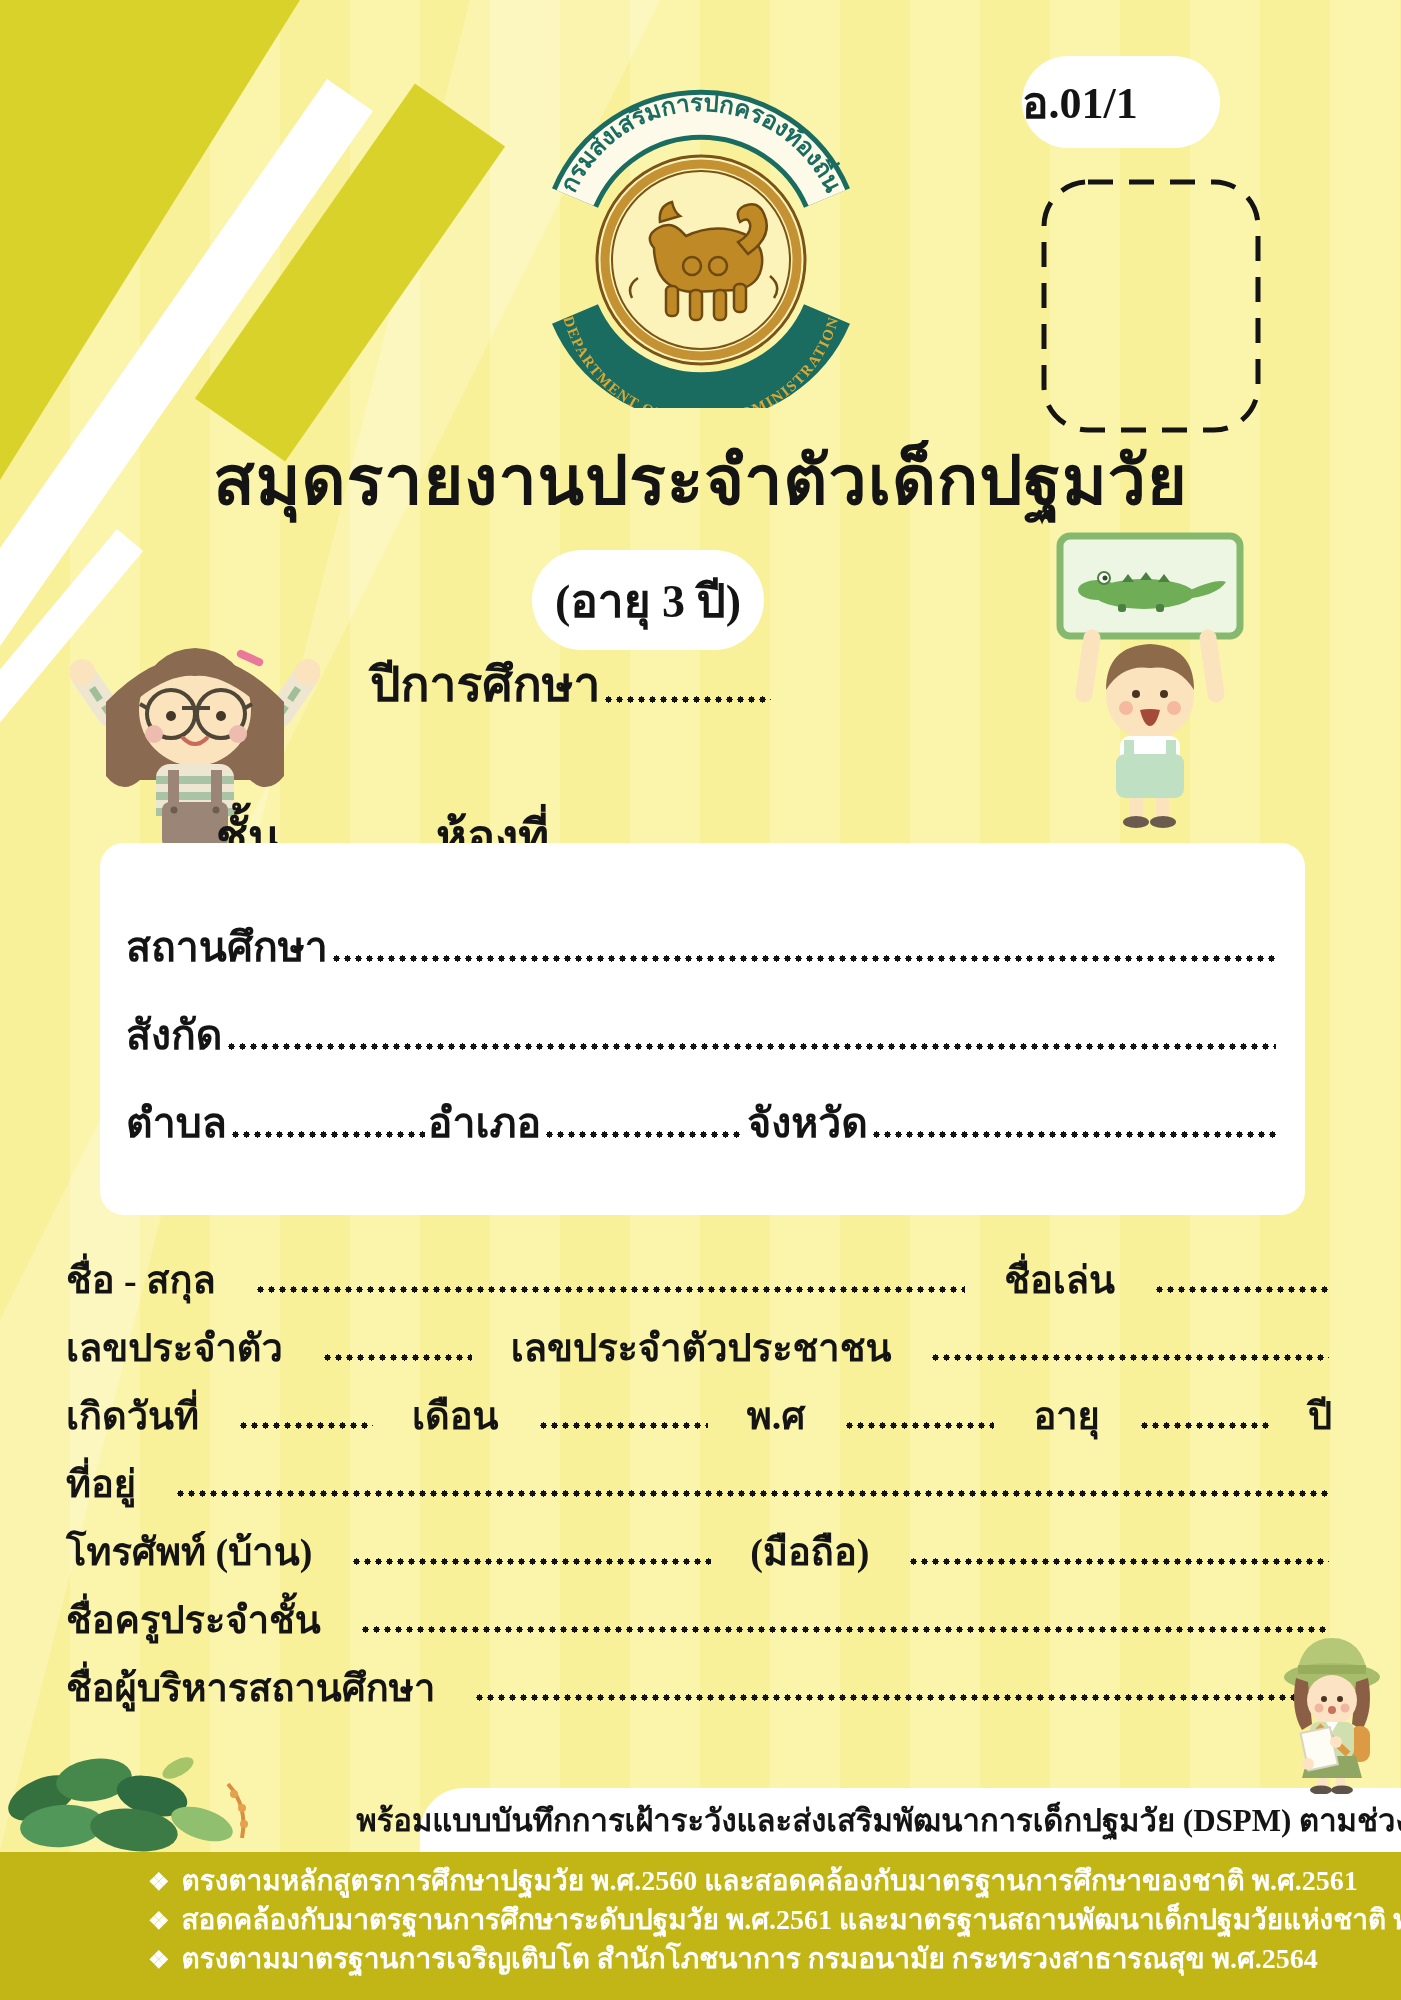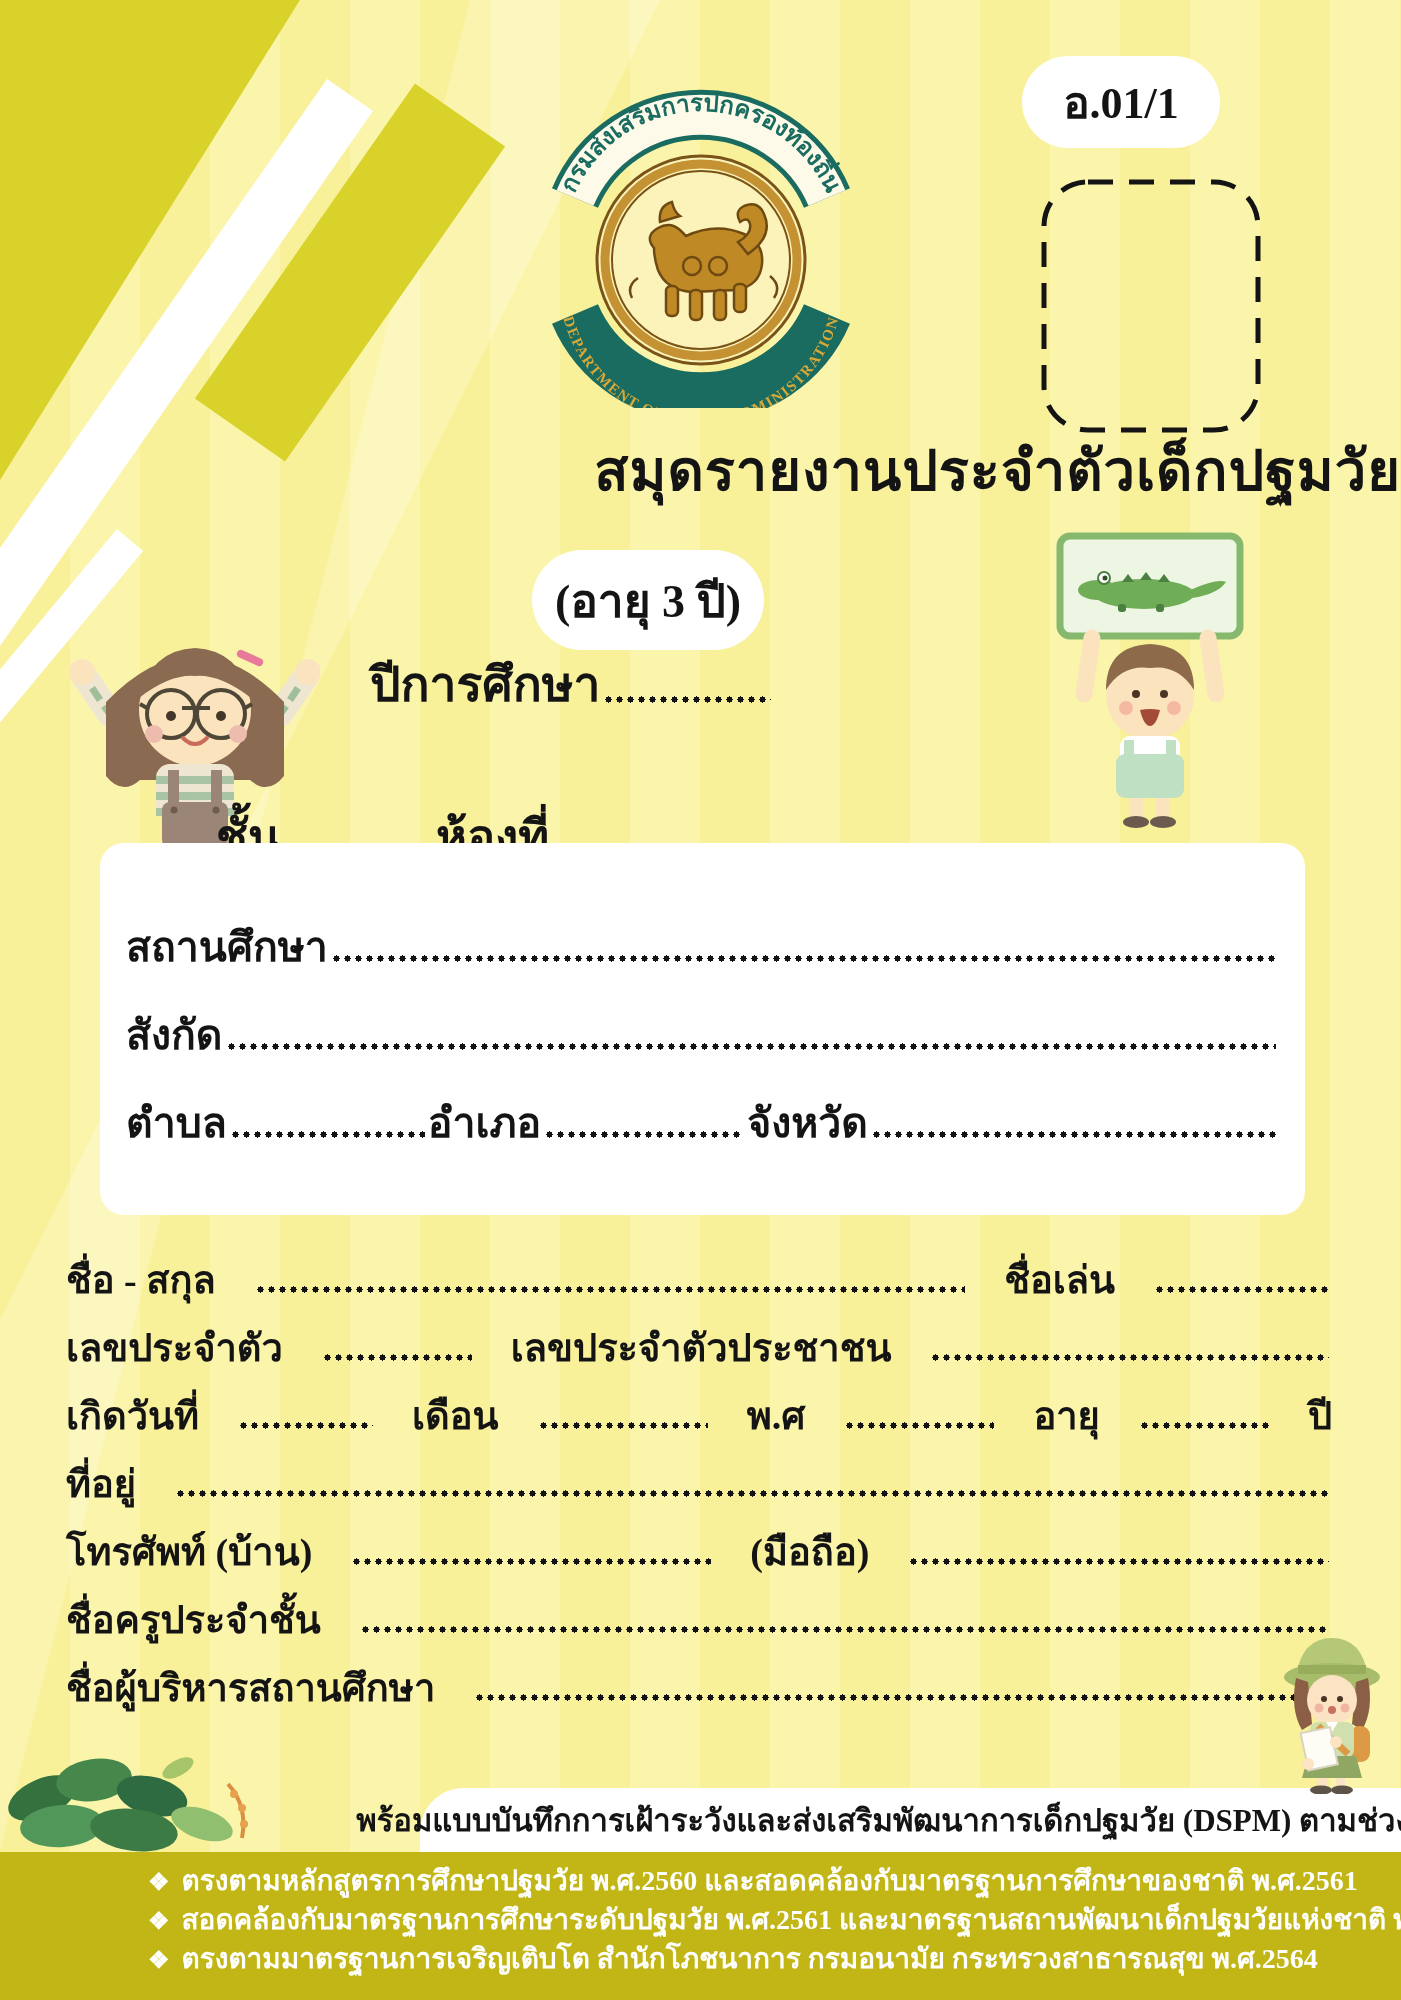--- a/index.html
+++ b/index.html
@@ -1,25 +1,25 @@
 <!DOCTYPE html>
 <html><head>
 <meta charset="utf-8">
 <style>
   html,body{margin:0;padding:0;}
   body{font-family:"Liberation Serif","DejaVu Serif",serif;color:#141414;}
   .page{position:relative;width:1401px;height:2000px;overflow:hidden;
     background:repeating-linear-gradient(90deg,#f9f199 0 70px,#fbf5ac 70px 140px);}
   .overlay-svg,.deco-svg{position:absolute;left:0;top:0;pointer-events:none;}
   .form-code{position:absolute;left:1022px;top:56px;width:198px;height:92px;background:#fff;
-    border-radius:46px;display:flex;align-items:center;justify-content:center;
+    border-radius:46px;display:flex;align-items:center;
     font-size:44px;font-weight:700;z-index:2;}
   .logo{position:absolute;left:542px;top:88px;width:318px;height:320px;z-index:2;}
   .photo-box{position:absolute;left:1040px;top:178px;width:222px;height:256px;z-index:2;}
-  .title{position:absolute;left:0;top:426px;width:100%;text-align:right;font-size:56px;
+  .title{position:absolute;left:0;top:426px;width:100%;text-align:center;font-size:68px;
     font-weight:700;letter-spacing:1px;z-index:2;}
   .age-pill{position:absolute;left:532px;top:550px;width:232px;height:100px;background:#fff;
     border-radius:52px;display:flex;align-items:center;justify-content:center;
     font-size:46px;font-weight:700;z-index:2;}
   .fline{display:flex;align-items:flex-end;font-weight:700;white-space:nowrap;z-index:2;}
   .fline span{line-height:1.12;}
   .dots{height:9px;margin:0 3px 8px 3px;
     background-image:radial-gradient(circle 3.1px at 50% 50%,#141414 97%,rgba(0,0,0,0) 100%);
     background-size:11px 9px;background-repeat:repeat-x;background-position:left bottom;}
   .grow{flex:1 1 auto;}

